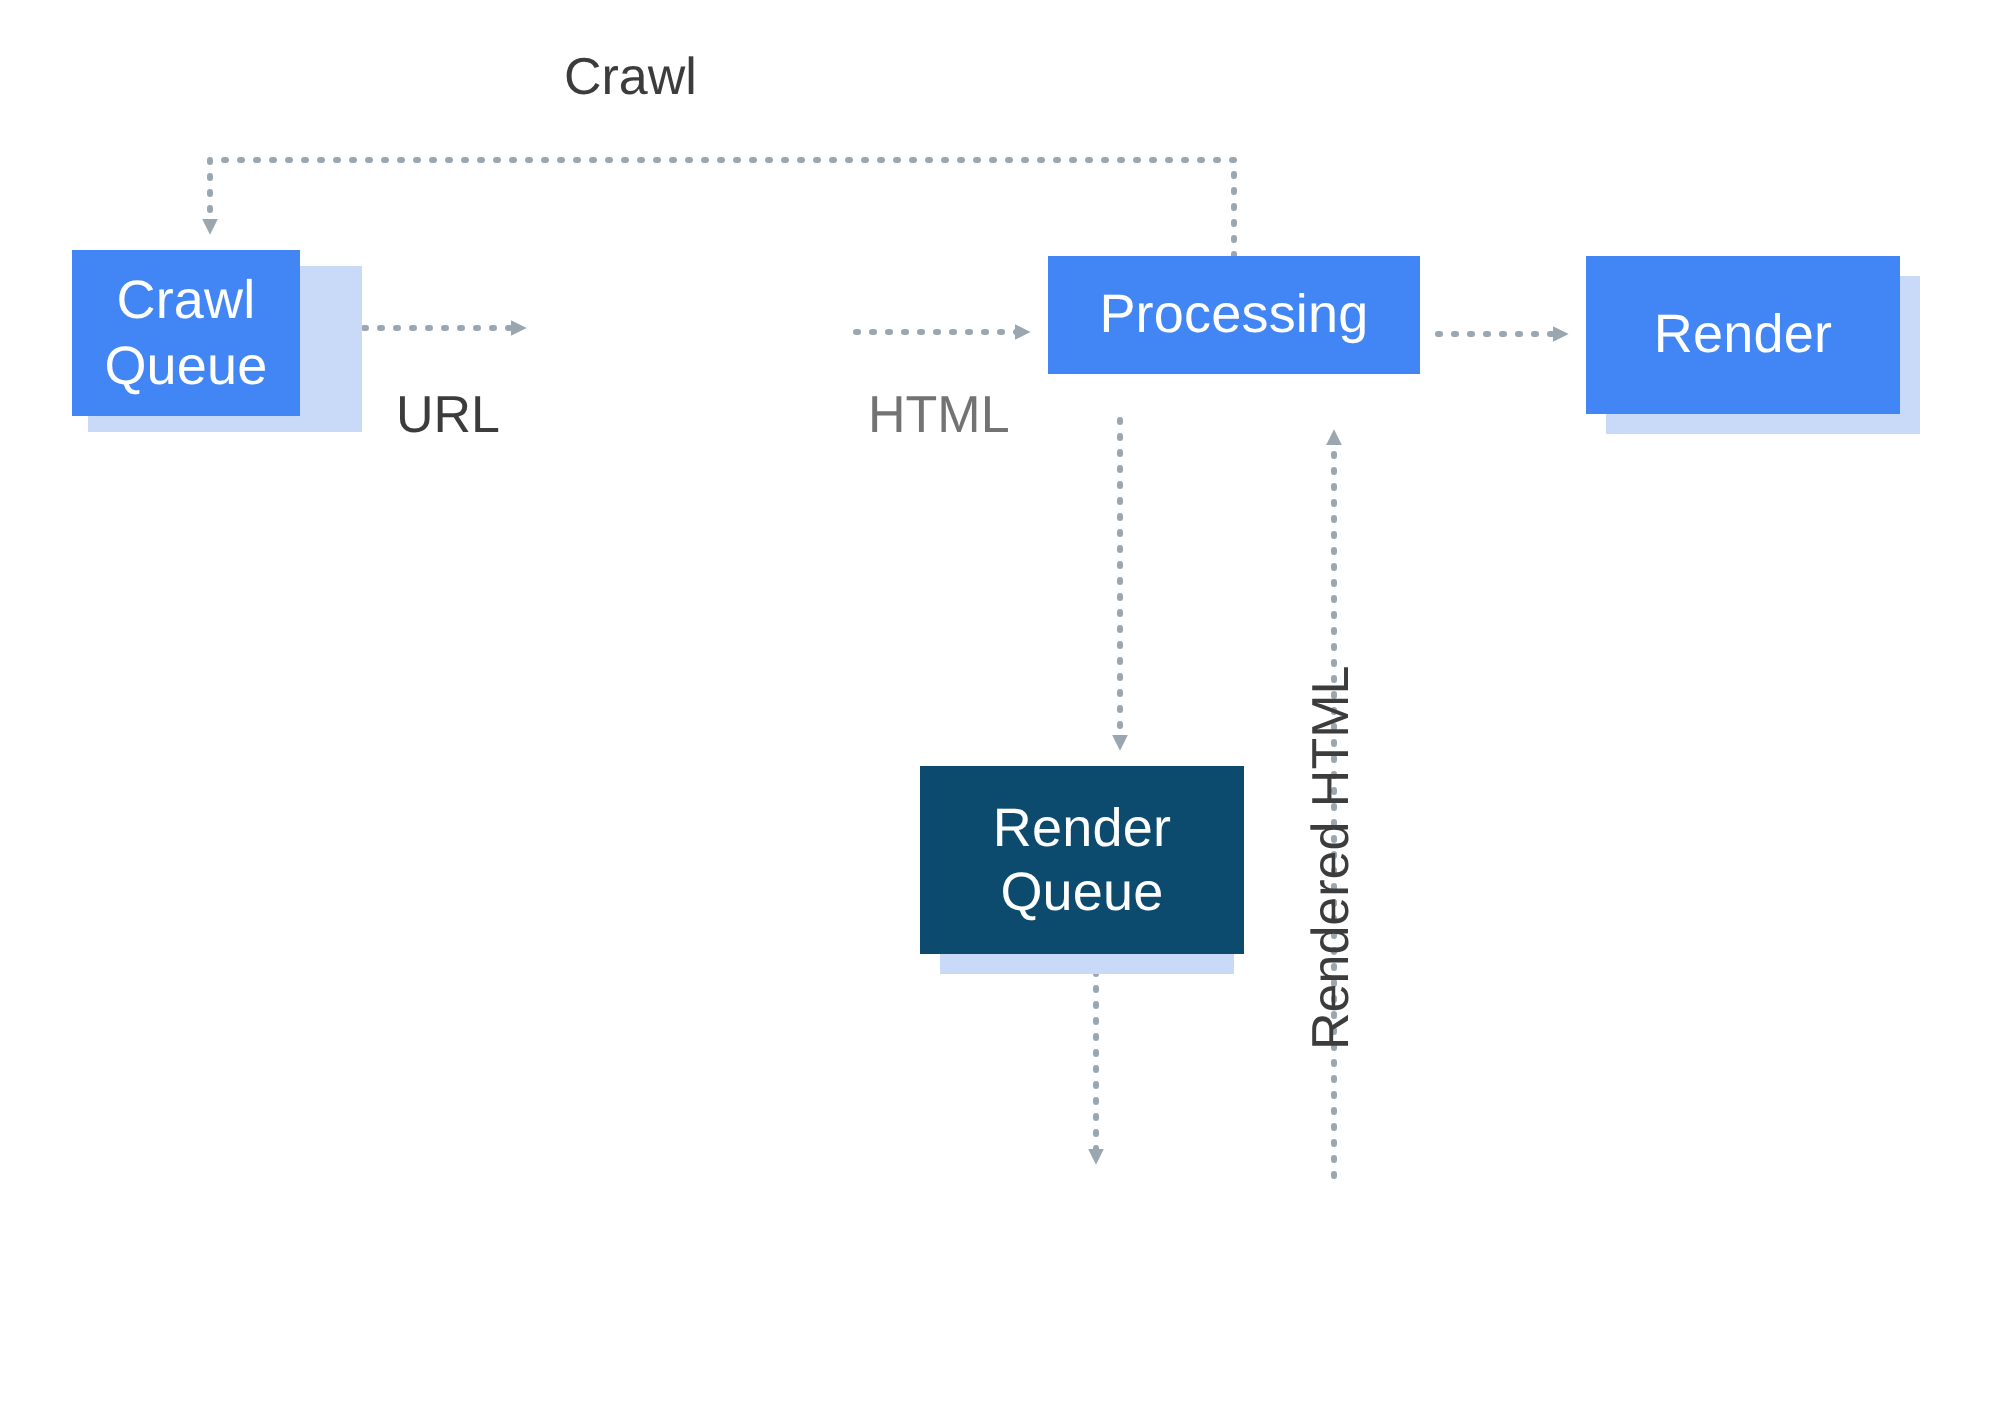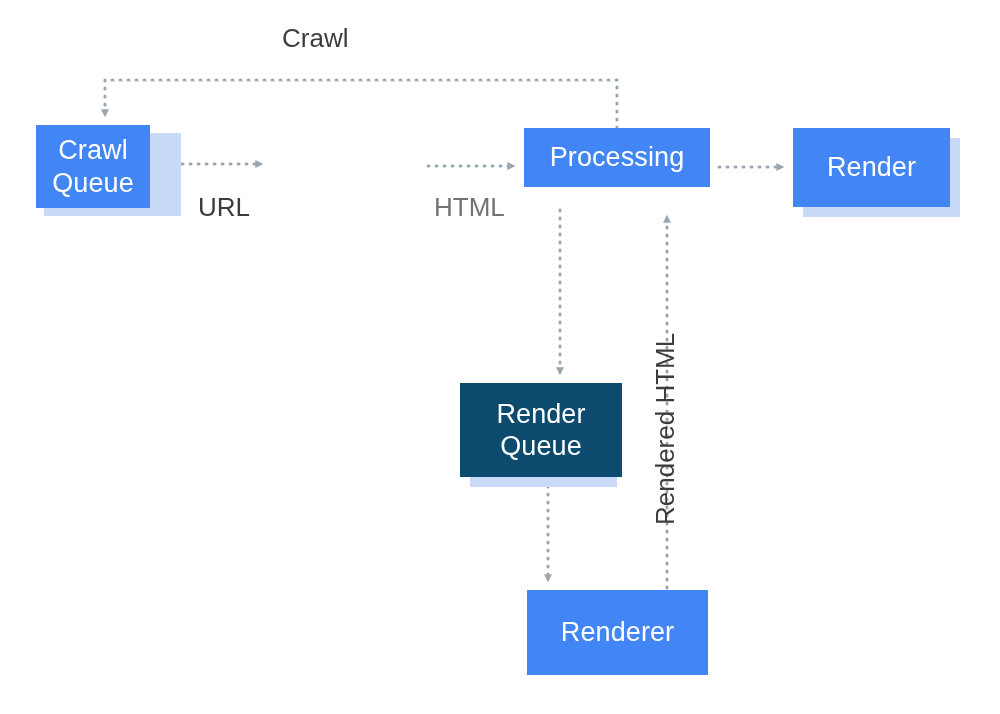--- a/index.html
+++ b/index.html
@@ -103,20 +103,19 @@
   <div class="node-shadow" id="shadow-crawl-queue" style="left: 44px; top: 133px; width: 137px; height: 83px; background: rgb(201, 218, 248);"></div>
   <div class="node-shadow" id="shadow-index" style="left: 803px; top: 138px; width: 157px; height: 79px; background: rgb(201, 218, 248);"></div>
   <div class="node-shadow" id="shadow-render-queue" style="left: 470px; top: 393px; width: 147px; height: 94px; background: rgb(201, 218, 248);"></div>
 
   <div class="node" id="node-crawl-queue" style="left: 36px; top: 125px; width: 114px; height: 83px; background: rgb(66, 133, 244); color: rgb(255, 255, 255);">Crawl
 Queue</div>
   <div class="node" id="node-processing" style="left: 524px; top: 128px; width: 186px; height: 59px; background: rgb(66, 133, 244); color: rgb(255, 255, 255);">Processing</div>
   <div class="node" id="node-index" style="left: 793px; top: 128px; width: 157px; height: 79px; background: rgb(66, 133, 244); color: rgb(255, 255, 255);">Render</div>
   <div class="node" id="node-render-queue" style="left: 460px; top: 383px; width: 162px; height: 94px; background: #0c4a6e; color: rgb(255, 255, 255);">Render
 Queue</div>
-  <div class="node" id="node-renderer" style="left: 527px; top: 590px; width: 181px; height: 85px; background: rgb(66, 133, 244); color: rgb(255, 255, 255);">Renderer</div>
 
   <div class="edge-label" style="left: 282px; top: 25px; color: rgb(60, 60, 60);">Crawl</div>
   <div class="edge-label" style="left: 198px; top: 194px; color: rgb(60, 60, 60);">URL</div>
   <div class="edge-label" style="left: 434px; top: 194px; color: #737373;">HTML</div>
   <div class="edge-label rotated" style="left: 652px; top: 525px; color: rgb(60, 60, 60);">Rendered HTML</div>
 
 </div>
 
 </body></html>

